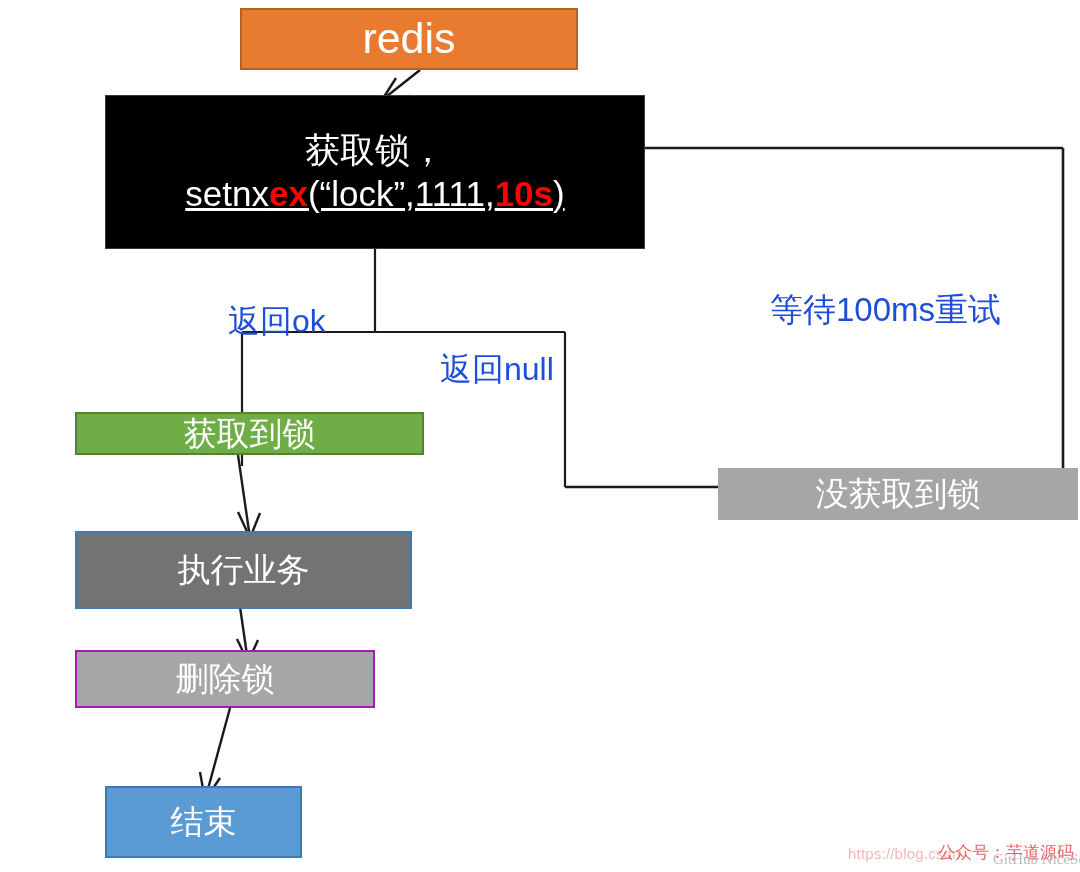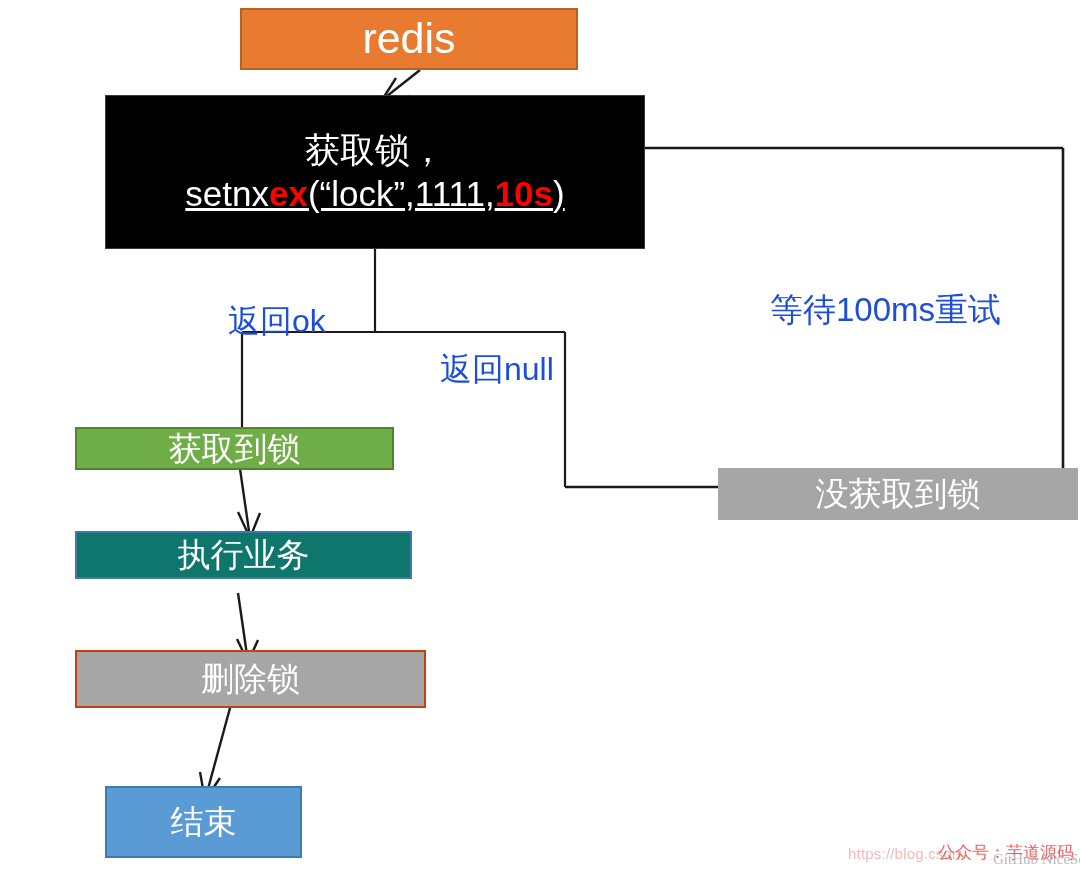--- a/index.html
+++ b/index.html
@@ -49,43 +49,43 @@
     justify-content: center;
   }
   .node-acquire .line1 { display:block; }
   .node-acquire .line2 { display:block; margin-top: 4px; text-decoration: underline; }
   .red-em {
     color: #FF0000;
     font-weight: bold;
   }
   .node-got-lock {
     left: 75px;
-    top: 427px;
-    width: 319px;
+    top: 412px;
+    width: 349px;
     height: 43px;
     background: #6FAE46;
     border: 2px solid #55822F;
     font-size: 33px;
   }
   .node-exec {
     left: 75px;
     top: 531px;
     width: 337px;
-    height: 48px;
-    background: #0f766e;
+    height: 78px;
+    background: #737373;
     border: 2px solid #3E7AB0;
     font-size: 33px;
   }
   .node-del-lock {
     left: 75px;
     top: 650px;
-    width: 351px;
+    width: 300px;
     height: 58px;
     background: #A6A6A6;
-    border: 2px solid #c2410c;
+    border: 2px solid #a21caf;
     font-size: 33px;
   }
   .node-end {
     left: 105px;
     top: 786px;
     width: 197px;
     height: 72px;
     background: #5B9BD5;
     border: 2px solid #3E7AB0;
     font-size: 33px;

